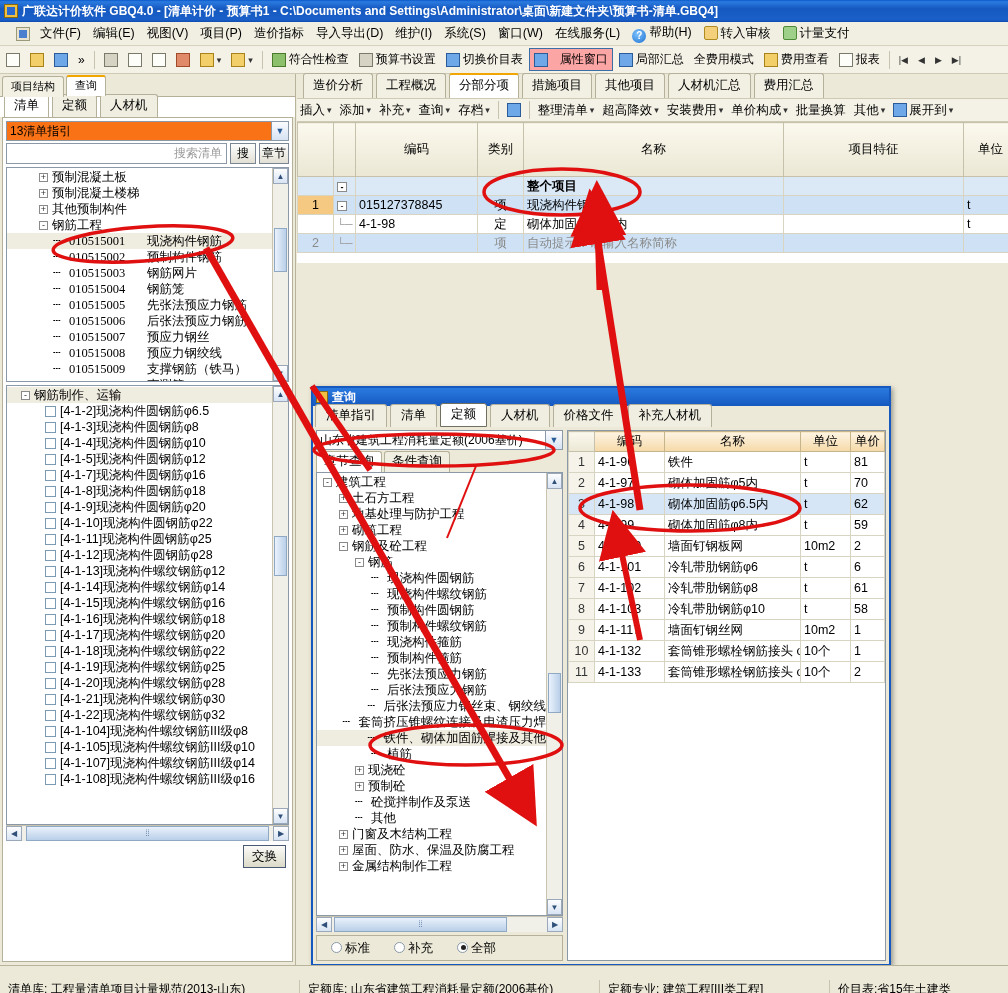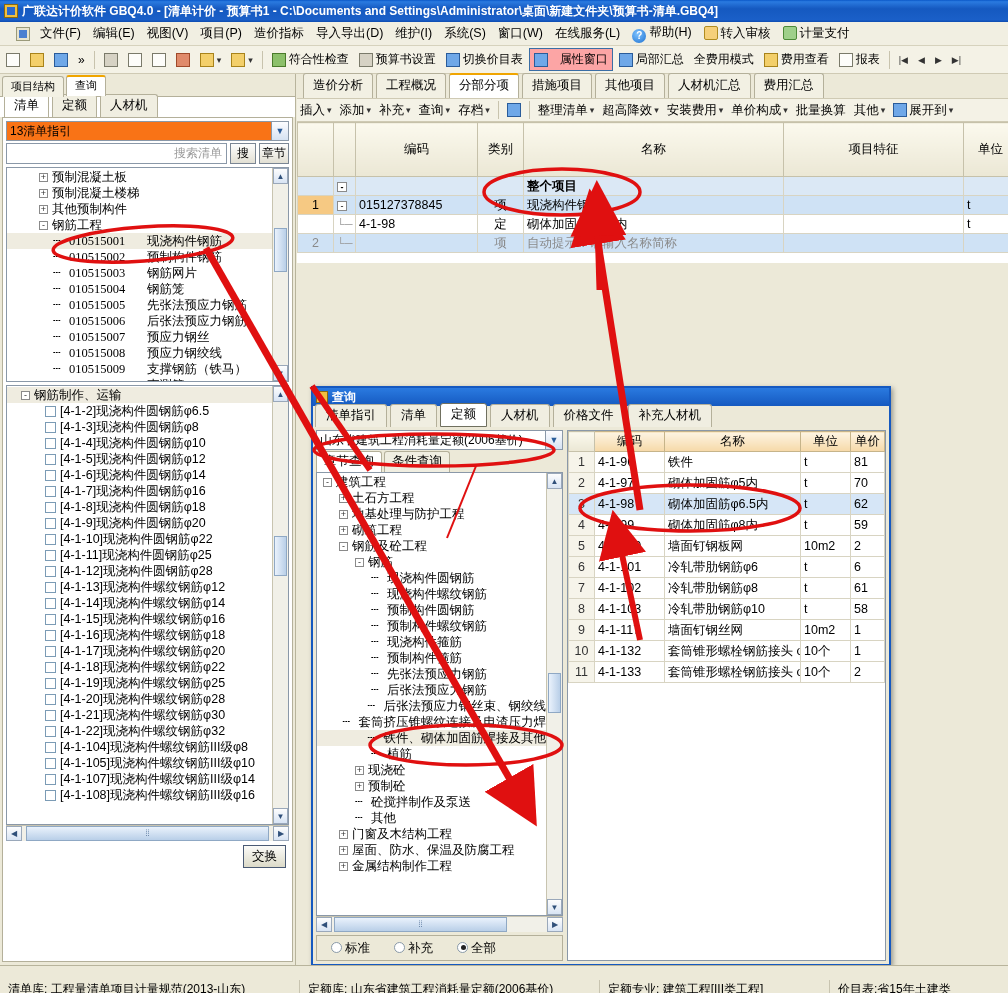--- a/index.html
+++ b/index.html
@@ -449,25 +449,20 @@
             </div>
             <div class="trow">
               <span class="ind" style="width:38px"></span>
               <span class="cb"></span>
               <span>[4-1-4]现浇构件圆钢筋φ10</span>
             </div>
             <div class="trow">
               <span class="ind" style="width:38px"></span>
               <span class="cb"></span>
               <span>[4-1-5]现浇构件圆钢筋φ12</span>
-            </div>
-            <div class="trow">
-              <span class="ind" style="width:38px"></span>
-              <span class="cb"></span>
-              <span>[4-1-6]现浇构件圆钢筋φ14</span>
             </div>
             <div class="trow">
               <span class="ind" style="width:38px"></span>
               <span class="cb"></span>
               <span>[4-1-7]现浇构件圆钢筋φ16</span>
             </div>
             <div class="trow">
               <span class="ind" style="width:38px"></span>
               <span class="cb"></span>
               <span>[4-1-8]现浇构件圆钢筋φ18</span>

